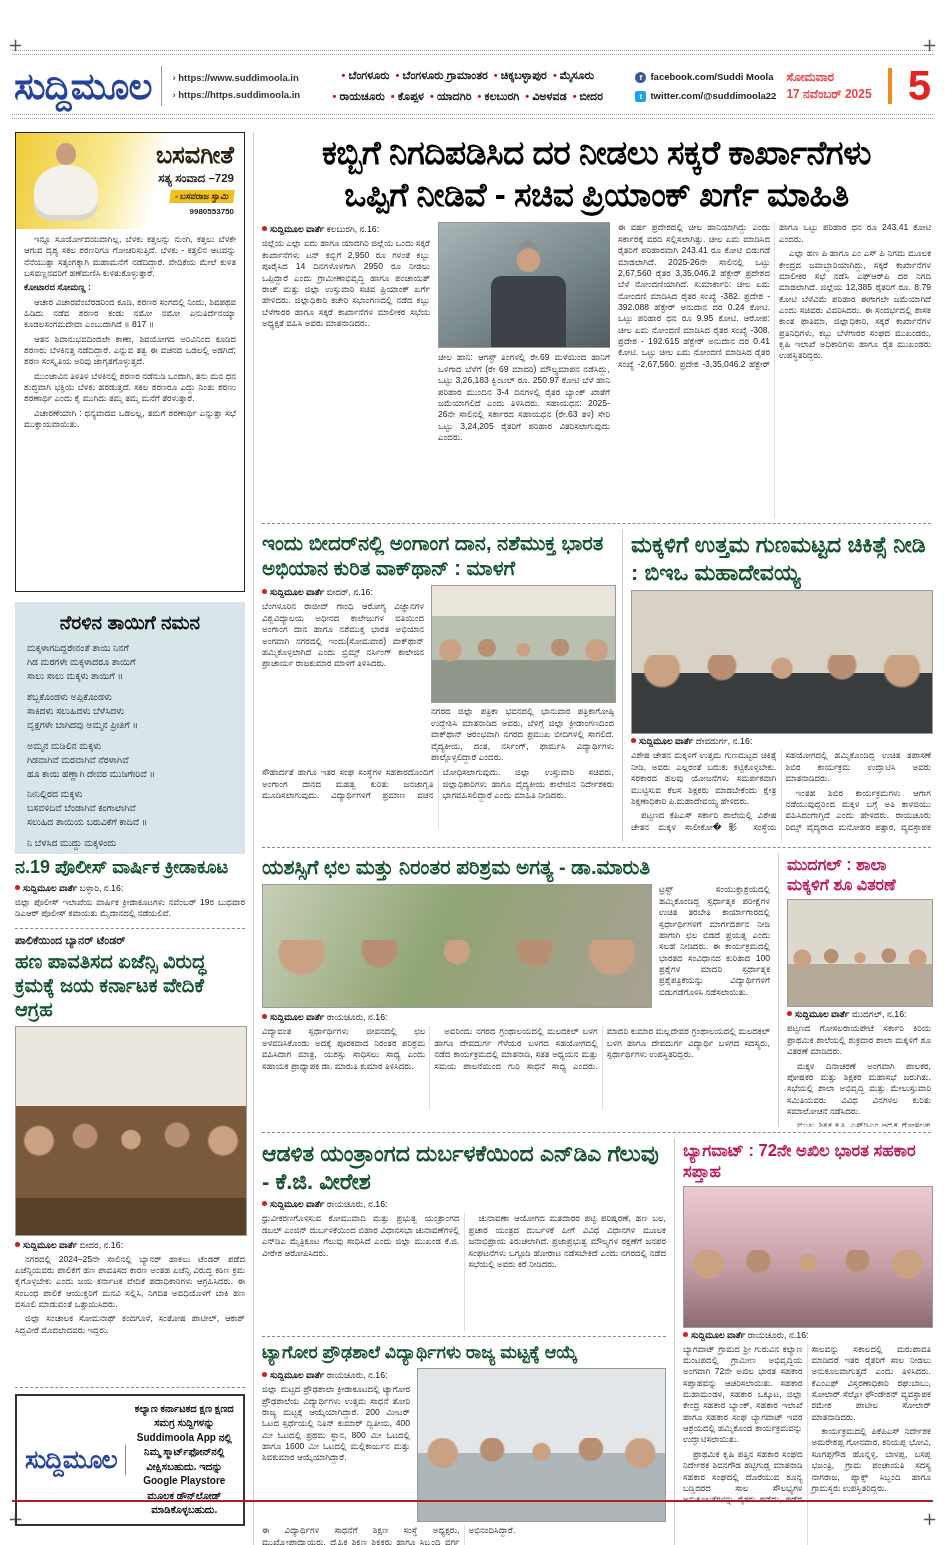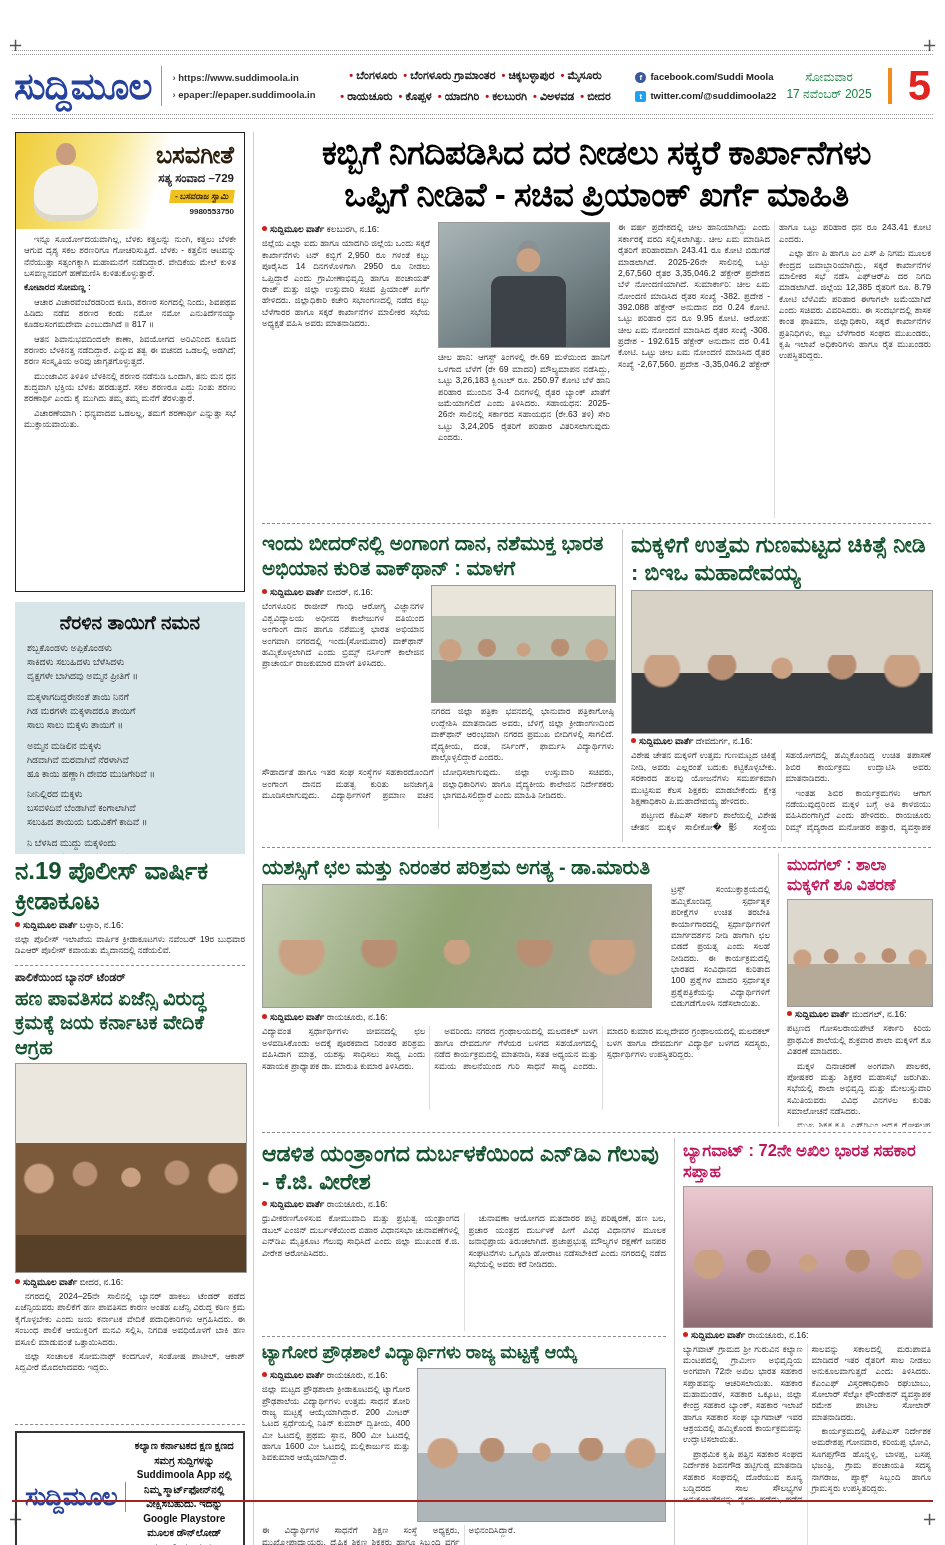--- a/index.html
+++ b/index.html
@@ -13,21 +13,21 @@
   .logo{font-size:37px;font-weight:900;color:#25429c;letter-spacing:-1px;line-height:1}
   .vbar{width:1px;background:#999;height:40px}
   .urls{font-size:9.5px;font-weight:700;color:#333;line-height:1.8}
   .urls div::before{content:"› ";color:#555}
   .cities{font-size:11px;font-weight:700;color:#111;line-height:1.9;text-align:center;flex:1}
   .cty::before{content:"• ";color:#c1121c}
   .cty{margin:0 3px;white-space:nowrap}
   .social{font-size:9.5px;font-weight:700;color:#222;line-height:2}
   .sic{display:inline-block;width:11px;height:11px;border-radius:50%;color:#fff;font:700 8px/11px "Liberation Sans",sans-serif;text-align:center;margin-right:4px}
   .fb{background:#3b5998}.tw{background:#1da1f2;border-radius:2px}
-  .dateblock{text-align:center;font-weight:400;color:#15803d;font-size:12px;line-height:1.4;white-space:nowrap}
+  .dateblock{text-align:left;font-weight:700;color:#ef4444;font-size:12px;line-height:1.4;white-space:nowrap}
   .obar{width:4px;height:36px;background:#f08c1e;margin:0 6px}
   .pagenum{font-size:42px;font-weight:700;color:#e02421;line-height:1}
   
   .content{position:absolute;left:15px;top:132px;width:916px;display:flex;gap:8px}
   .sidebar{width:230px;flex:none}
   .main{flex:1;min-width:0;border-left:1px solid #ccc;padding-left:8px}
   .sep{border-top:1px dashed #8a8a8a;margin:5px 0}
   .body{font-size:8.6px;line-height:1.32;text-align:justify;color:#1d1d1d}
   .body p{margin:0 0 3px 0;text-indent:10px}
   .cols2{column-count:2;column-gap:9px;column-rule:1px solid #ddd}
@@ -93,21 +93,21 @@
   <div class="crop" style="right:8px;top:1508px">+</div>
 
   <header class="masthead">
     <div class="rule"></div>
     <div class="rule"></div>
     <div class="mast-in">
       <div class="logo">ಸುದ್ದಿಮೂಲ</div>
       <div class="vbar"></div>
       <div class="urls">
         <div>https://www.suddimoola.in</div>
-        <div>epaper://epaper.suddimoola.in</div>
+        <div>https://https.suddimoola.in</div>
       </div>
       <div class="cities">
         <div>
           <span class="cty">ಬೆಂಗಳೂರು</span><span class="cty">ಬೆಂಗಳೂರು ಗ್ರಾಮಾಂತರ</span><span class="cty">ಚಿಕ್ಕಬಳ್ಳಾಪುರ</span><span class="cty">ಮೈಸೂರು</span>
         </div>
         <div>
           <span class="cty">ರಾಯಚೂರು</span><span class="cty">ಕೊಪ್ಪಳ</span><span class="cty">ಯಾದಗಿರಿ</span><span class="cty">ಕಲಬುರಗಿ</span><span class="cty">ವಿಅಳವಡ</span><span class="cty">ಬೀದರ</span>
         </div>
       </div>
       <div class="social">
@@ -147,40 +147,40 @@
           <p class="subhead">ಕೋಟಾರದ ಸೋಮಣ್ಣ :</p>
           <p>ಆಚಾರ ವಿಚಾರವೆಂಬೆರಡರಿಂದ ಕೂಡಿ, ಶರಣರ ಸಂಗದಲ್ಲಿ ನಿಂದು, ಶಿವಪಥವ ಹಿಡಿದು ನಡೆವ ಶರಣರ ಕಂಡು ನಮೋ ನಮೋ ಎನುತಿರ್ದೆನಯ್ಯಾ ಕೂಡಲಸಂಗಮದೇವಾ ಎಂಬುದಾಗಿದೆ ॥ 817 ॥</p>
           <p>ಆತನ ಶಿವಾನುಭವದಿಂದಲೇ ಕಾಣಾ, ಶಿವಯೋಗದ ಅರಿವಿನಿಂದ ಕೂಡಿದ ಶರಣರು ಬೆಳಕಿನತ್ತ ನಡೆದಿದ್ದಾರೆ. ಎನ್ನುವ ತತ್ವ ಈ ವಚನದ ಒಡಲಲ್ಲಿ ಅಡಗಿದೆ; ಶರಣ ಸಂಸ್ಕೃತಿಯ ಅರಿವು ಜಾಗೃತಗೊಳ್ಳುತ್ತದೆ.</p>
           <p>ಮುಂಜಾವಿನ ತಿಳಿತಿಳಿ ಬೆಳಕಿನಲ್ಲಿ ಶರಣರ ನಡೆನುಡಿ ಒಂದಾಗಿ, ತನು ಮನ ಧನ ಶುದ್ಧವಾಗಿ ಭಕ್ತಿಯ ಬೆಳಕು ಹರಡುತ್ತದೆ. ಸಕಲ ಶರಣರೂ ಎದ್ದು ನಿಂತು ಶರಣು ಶರಣಾರ್ಥಿ ಎಂದು ಕೈ ಮುಗಿದು ತಮ್ಮ ತಮ್ಮ ಮನೆಗೆ ತೆರಳುತ್ತಾರೆ.</p>
           <p>ವಿಚಾರಣೆಯಾಗಿ : ಧನ್ಯವಾದವ ಒಡಲಲ್ಣ, ತಮಗೆ ಶರಣಾರ್ಥಿ ಎನ್ನುತ್ತಾ ಸಭೆ ಮುಕ್ತಾಯವಾಯಿತು.</p>
         </div>
       </section>
 
       <section class="poem">
         <div class="poem-title">ನೆರಳಿನ ತಾಯಿಗೆ ನಮನ</div>
+        <div class="stanza">ಮಕ್ಕಳಾಗದಿದ್ದರೇನಂತೆ ತಾಯಿ ನಿನಗೆ
+ಗಿಡ ಮರಗಳೇ ಮಕ್ಕಳಾದರೂ ತಾಯಿಗೆ
+ಸಾಲು ಸಾಲು ಮಕ್ಕಳು ತಾಯಿಗೆ ॥</div>
         <div class="stanza">ಶಬ್ಬಕೊಂಡಳು ಅಪ್ಪಿಕೊಂಡಳು
 ಸಾಕಿದಳು ಸಲುಹಿದಳು ಬೆಳೆಸಿದಳು
 ವೃಕ್ಷಗಳೇ ಬಾಗಿದವು ಅಮ್ಮನ ಪ್ರೀತಿಗೆ ॥</div>
-        <div class="stanza">ಮಕ್ಕಳಾಗದಿದ್ದರೇನಂತೆ ತಾಯಿ ನಿನಗೆ
-ಗಿಡ ಮರಗಳೇ ಮಕ್ಕಳಾದರೂ ತಾಯಿಗೆ
-ಸಾಲು ಸಾಲು ಮಕ್ಕಳು ತಾಯಿಗೆ ॥</div>
         <div class="stanza">ಅಮ್ಮನ ಮಡಿಲಿನ ಮಕ್ಕಳು
 ಗಿಡವಾಗಿವೆ ಮರವಾಗಿವೆ ನೆರಳಾಗಿವೆ
 ಹೂ ಕಾಯಿ ಹಣ್ಣಾಗಿ ದೇವರ ಮುಡಿಗೇರಿವೆ ॥</div>
         <div class="stanza">ನೀನಿಲ್ಲಿರದ ಮಕ್ಕಳು
 ಬಸವಳಿದಿವೆ ಬೆಂಡಾಗಿವೆ ಕಂಗಾಲಾಗಿವೆ
 ಸಲುಹಿದ ತಾಯಿಯ ಬರುವಿಕೆಗೆ ಕಾದಿವೆ ॥</div>
         <div class="stanza">ನಿ ಬೆಳಸಿದ ಮುದ್ದು ಮಕ್ಕಳಿಂದು
 ಕಂಗಾಲಾಗಿವೆ ಮಣ್ಣಾಗಿವೆ ಮರುಗಿವೆ
 ಸಾಲು ಸಾಲು ನಮನ ನಿನಗೆ ॥</div>
 
       </section>
 
       <section>
-        <div class="h-lg" style="font-size:24px">ನ.19 ಪೊಲೀಸ್ ವಾರ್ಷಿಕ ಕ್ರೀಡಾಕೂಟ</div>
+        <div class="h-lg" style="font-size:18px">ನ.19 ಪೊಲೀಸ್ ವಾರ್ಷಿಕ ಕ್ರೀಡಾಕೂಟ</div>
         <p class="byline"><span class="dot"></span><b>ಸುದ್ದಿಮೂಲ ವಾರ್ತೆ</b> <span>ಬಳ್ಳಾರಿ, ನ.16:</span></p>
         <div class="body clip" style="height:26px">
             <p style="text-indent:0">ಜಿಲ್ಲಾ ಪೊಲೀಸ್ ಇಲಾಖೆಯ ವಾರ್ಷಿಕ ಕ್ರೀಡಾಕೂಟಗಳು ನವೆಂಬರ್ 19ರ ಬುಧವಾರ ಡಿಎಆರ್ ಪೊಲೀಸ್ ಕವಾಯತು ಮೈದಾನದಲ್ಲಿ ನಡೆಯಲಿವೆ.</p>
           </div>
       </section>
 
       <div class="sep"></div>
 
       <section>
         <div class="kicker">ಪಾಲಿಕೆಯಿಂದ ಬ್ಯಾನರ್ ಟೆಂಡರ್</div>
@@ -266,21 +266,21 @@
             <p>ಇಂತಹ ಶಿಬಿರ ಕಾರ್ಯಕ್ರಮಗಳು ಆಗಾಗ ನಡೆಯುವುದ್ದರಿಂದ ಮಕ್ಕಳ ಬಗ್ಗೆ ಅತಿ ಕಾಳಜಿಯು ವಹಿಸಿದಂಗಾಗ್ತಿದೆ ಎಂದು ಹೇಳಿದರು. ರಾಯಚೂರು ರಿಮ್ಸ್ ವೈದ್ಯರಾದ ಮನೋಹರ ಪತ್ತಾರ, ವ್ಯವಸ್ಥಾಪಕ ನರೇಂದ್ರ, ಸಮೂಹ ಸಾಮರ್ಥ್ಯ ಯೋಜನಾಧಿಕಾರಿ ಬಾಬುಮಿಯಾ, ರಾಮಣ್ಣ ಸುಬೇದಾರ, ಬಸವರಾಜ ತೇಲ್ಕರ್, ಉಮಕ್ಕಣ್ಣ, ರಂಗಪ್ಪ ಇರಗಬೇರಾ, ಶರಣಪ್ಪ ಸೇರಿದಂತೆ ಇತರರು ಇದ್ದರು.</p>
           </div>
         </section>
       </div>
 
       <div class="sep"></div>
 
       <div style="display:flex;gap:8px">
         <section style="width:508px">
           <div class="h-lg">ಯಶಸ್ಸಿಗೆ ಛಲ ಮತ್ತು ನಿರಂತರ ಪರಿಶ್ರಮ ಅಗತ್ಯ - ಡಾ.ಮಾರುತಿ</div>
-          <div style="display:flex;gap:19px">
+          <div style="display:flex;gap:7px">
             <div class="ph ph-maruti ph-people" style="width:388px;height:122px"></div>
             <div class="body clip" style="flex:1;height:122px">
                 <p style="text-indent:0">ಟ್ರಸ್ಟ್ ಸಂಯುಕ್ತಾಶ್ರಯದಲ್ಲಿ ಹಮ್ಮಿಕೊಂಡಿದ್ದ ಸ್ಪರ್ಧಾತ್ಮಕ ಪರೀಕ್ಷೆಗಳ ಉಚಿತ ತರಬೇತಿ ಕಾರ್ಯಾಗಾರದಲ್ಲಿ ಸ್ಪರ್ಧಾರ್ಥಿಗಳಿಗೆ ಮಾರ್ಗದರ್ಶನ ನೀಡಿ ಹಾಗಾಗಿ ಛಲ ಬಿಡದೆ ಪ್ರಯತ್ನ ಎಂದು ಸಲಹೆ ನೀಡಿದರು. ಈ ಕಾರ್ಯಕ್ರಮದಲ್ಲಿ ಭಾರತದ ಸಂವಿಧಾನದ ಕುರಿತಾದ 100 ಪ್ರಶ್ನೆಗಳ ಮಾದರಿ ಸ್ಪರ್ಧಾತ್ಮಕ ಪ್ರಶ್ನೆಪತ್ರಿಕೆಯನ್ನು ವಿದ್ಯಾರ್ಥಿಗಳಿಗೆ ಬಿಡುಗಡೆಗೊಳಿಸಿ ನಡೆಸಲಾಯಿತು.</p>
               </div>
           </div>
           <p class="byline" style="margin-top:4px"><span class="dot"></span><b>ಸುದ್ದಿಮೂಲ ವಾರ್ತೆ</b> <span>ರಾಯಚೂರು, ನ.16:</span></p>
           <div class="body cols3 clip" style="height:84px">
             <p style="text-indent:0">ವಿದ್ಯಾವಂತ ಸ್ಪರ್ಧಾರ್ಥಿಗಳು ಜೀವನದಲ್ಲಿ ಛಲ ಅಳವಡಿಸಿಕೊಂಡು ಅದಕ್ಕೆ ಪೂರಕವಾದ ನಿರಂತರ ಪರಿಶ್ರಮ ವಹಿಸಿದಾಗ ಮಾತ್ರ, ಯಶಸ್ಸು ಸಾಧಿಸಲು ಸಾಧ್ಯ ಎಂದು ಸಹಾಯಕ ಪ್ರಾಧ್ಯಾಪಕ ಡಾ. ಮಾರುತಿ ಕುಮಾರ ತಿಳಿಸಿದರು.</p>
             <p>ಅವರಿಂದು ನಗರದ ಗ್ರಂಥಾಲಯದಲ್ಲಿ ಮಲದಕಲ್ ಬಳಗ ಹಾಗೂ ದೇವದುರ್ಗ ಗೆಳೆಯರ ಬಳಗದ ಸಹಯೋಗದಲ್ಲಿ ನಡೆದ ಕಾರ್ಯಕ್ರಮದಲ್ಲಿ ಮಾತನಾಡಿ, ಸತತ ಅಧ್ಯಯನ ಮತ್ತು ಸಮಯ ಪಾಲನೆಯಿಂದ ಗುರಿ ಸಾಧನೆ ಸಾಧ್ಯ ಎಂದರು. ಮಾದರಿ ಕುಮಾರ ಮಲ್ಲದೇವರ ಗ್ರಂಥಾಲಯದಲ್ಲಿ ಮಲದಕಲ್ ಬಳಗ ಹಾಗೂ ದೇವದುರ್ಗ ವಿದ್ಯಾರ್ಥಿ ಬಳಗದ ಸದಸ್ಯರು, ಸ್ಪರ್ಧಾರ್ಥಿಗಳು ಉಪಸ್ಥಿತರಿದ್ದರು.</p>
           </div>

